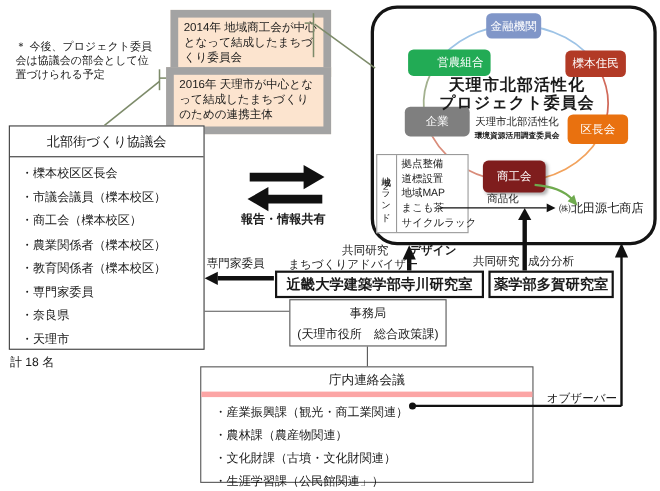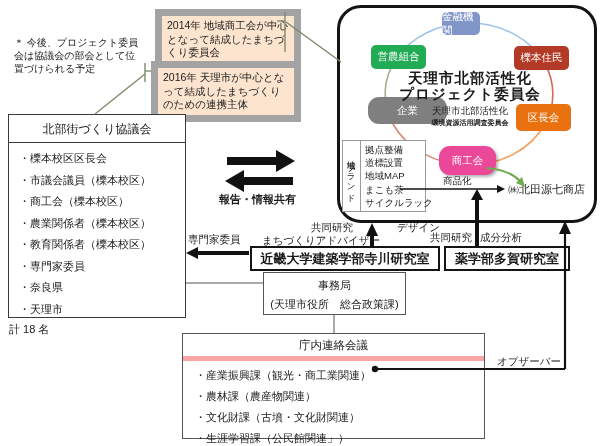--- a/index.html
+++ b/index.html
@@ -17,57 +17,57 @@
   .council{left:8px;top:114px;width:178px;height:204px;border:1.5px solid #3a3a3a;
            background:#fff;z-index:3;box-sizing:border-box;}
   .council-title{font-size:12px;text-align:center;padding:6px 0 4px;border-bottom:1px solid #3a3a3a;}
   .council-list{padding:5px 0 0 10px;font-size:11px;line-height:21.5px;}
   .council-total{font-size:11px;text-align:left;padding:2px 28px 0 0;}
   
   .bigbox{left:337px;top:5px;width:260px;height:218px;border:3.5px solid #141414;
           border-radius:24px;background:#fff;z-index:1;box-sizing:border-box;}
   .node{z-index:3;border-radius:5px;color:#fff;font-size:10.5px;display:flex;
         align-items:center;justify-content:center;}
-  .n-finance{left:442px;top:12px;width:38px;height:23px;}
+  .n-finance{left:442px;top:12px;width:50px;height:23px;}
   .n-farm{left:371px;top:45px;width:55px;height:24px;}
   .n-resident{left:514px;top:46px;width:55px;height:24px;}
-  .n-company{left:368px;top:97px;width:79px;height:27px;border-radius:11px;}
+  .n-company{left:368px;top:97px;width:59px;height:27px;}
   .n-chief{left:516px;top:104px;width:55px;height:27px;}
   .n-commerce{left:439px;top:146px;width:57px;height:29px;box-shadow:2px 2px 3px rgba(0,0,0,.3);}
   .committee-title{left:380px;top:70px;width:180px;text-align:center;z-index:3;}
   .committee-title .t{font-size:14.5px;font-weight:bold;line-height:16px;letter-spacing:1px;}
   .committee-title .s1{font-size:9.5px;margin-top:3px;}
   .committee-title .s2{font-size:7px;font-weight:bold;}
   
   .brand{left:342px;top:140px;width:84px;height:72px;border:1px solid #9a9a9a;background:#fff;
          z-index:3;display:flex;box-sizing:border-box;}
   .brand-v{width:17px;border-right:1px solid #9a9a9a;writing-mode:vertical-rl;
            font-size:8.5px;letter-spacing:1px;display:flex;align-items:center;
            justify-content:center;padding:2px 0;}
   .brand-list{padding:2px 0 0 4px;font-size:9.5px;line-height:13.2px;white-space:nowrap;}
   .store{left:508px;top:182px;font-size:11px;z-index:3;}
   
   .lab{border:2.5px solid #141414;background:#fff;font-weight:bold;font-size:13px;
        display:flex;align-items:center;justify-content:center;z-index:3;box-sizing:border-box;}
   .lab-kindai{left:250px;top:246px;width:190px;height:25px;}
-  .lab-pharm{left:444px;top:246px;width:126px;height:25px;}
+  .lab-pharm{left:444px;top:246px;width:114px;height:25px;}
   .secretariat{left:263px;top:272px;width:143px;height:43px;border:1px solid #555;
                background:#fff;z-index:3;font-size:11px;text-align:center;
                line-height:19px;padding-top:3px;box-sizing:border-box;}
   .liaison{left:182px;top:333px;width:303px;height:106px;border:1px solid #555;
            background:#fff;z-index:3;box-sizing:border-box;}
   .liaison-title{font-size:11.5px;text-align:center;padding:4px 0 3px;border-bottom:5px solid #fca5a5;}
   .liaison-list{padding:4px 0 0 12px;font-size:11px;line-height:21px;}
   
   .lbl{z-index:5;font-size:10.5px;white-space:nowrap;}
   .lbl-report{left:219px;top:192px;font-size:11px;font-weight:600;}
   .lbl-expert{left:188px;top:233px;}
   .lbl-joint1{left:311px;top:221px;}
   .lbl-advisor{left:262px;top:234px;}
-  .lbl-design{left:397px;top:221px;}
+  .lbl-design{left:372px;top:221px;font-weight:bold;}
   .lbl-joint2{left:430px;top:231px;}
   .lbl-analysis{left:480px;top:231px;}
   .lbl-product{left:443px;top:175px;font-size:9.5px;}
   .lbl-observer{left:497px;top:355px;}
 </style>
 </head>
 <body>
 
 <div id="stage">
 
@@ -96,25 +96,25 @@
       <div>・農業関係者（櫟本校区）</div>
       <div>・教育関係者（櫟本校区）</div>
       <div>・専門家委員</div>
       <div>・奈良県</div>
       <div>・天理市</div>
     </div>
     <div class="council-total">計 18 名</div>
   </div>
 
   <div class="abs node n-finance" style="background-color: rgb(128, 150, 200);">金融機関</div>
-  <div class="abs node n-farm" style="background-color: rgb(34, 171, 85);">営農組合</div>
+  <div class="abs node n-farm" style="background-color: rgb(34, 171, 85); padding-left: 20px;">営農組合</div>
   <div class="abs node n-resident" style="background-color: rgb(178, 58, 38);">櫟本住民</div>
   <div class="abs node n-company" style="background-color: rgb(127, 127, 127);">企業</div>
   <div class="abs node n-chief" style="background-color: rgb(233, 113, 15);">区長会</div>
-  <div class="abs node n-commerce" style="background-color: #ec4899; border-radius: 11px;">商工会</div>
+  <div class="abs node n-commerce" style="background-color: #7f1d1d;">商工会</div>
 
   <div class="abs committee-title">
     <div class="t">天理市北部活性化</div>
     <div class="t">プロジェクト委員会</div>
     <div class="s1">天理市北部活性化</div>
     <div class="s2">環境資源活用調査委員会</div>
   </div>
 
   <div class="abs brand">
     <div class="brand-v">地域ブランド</div>

